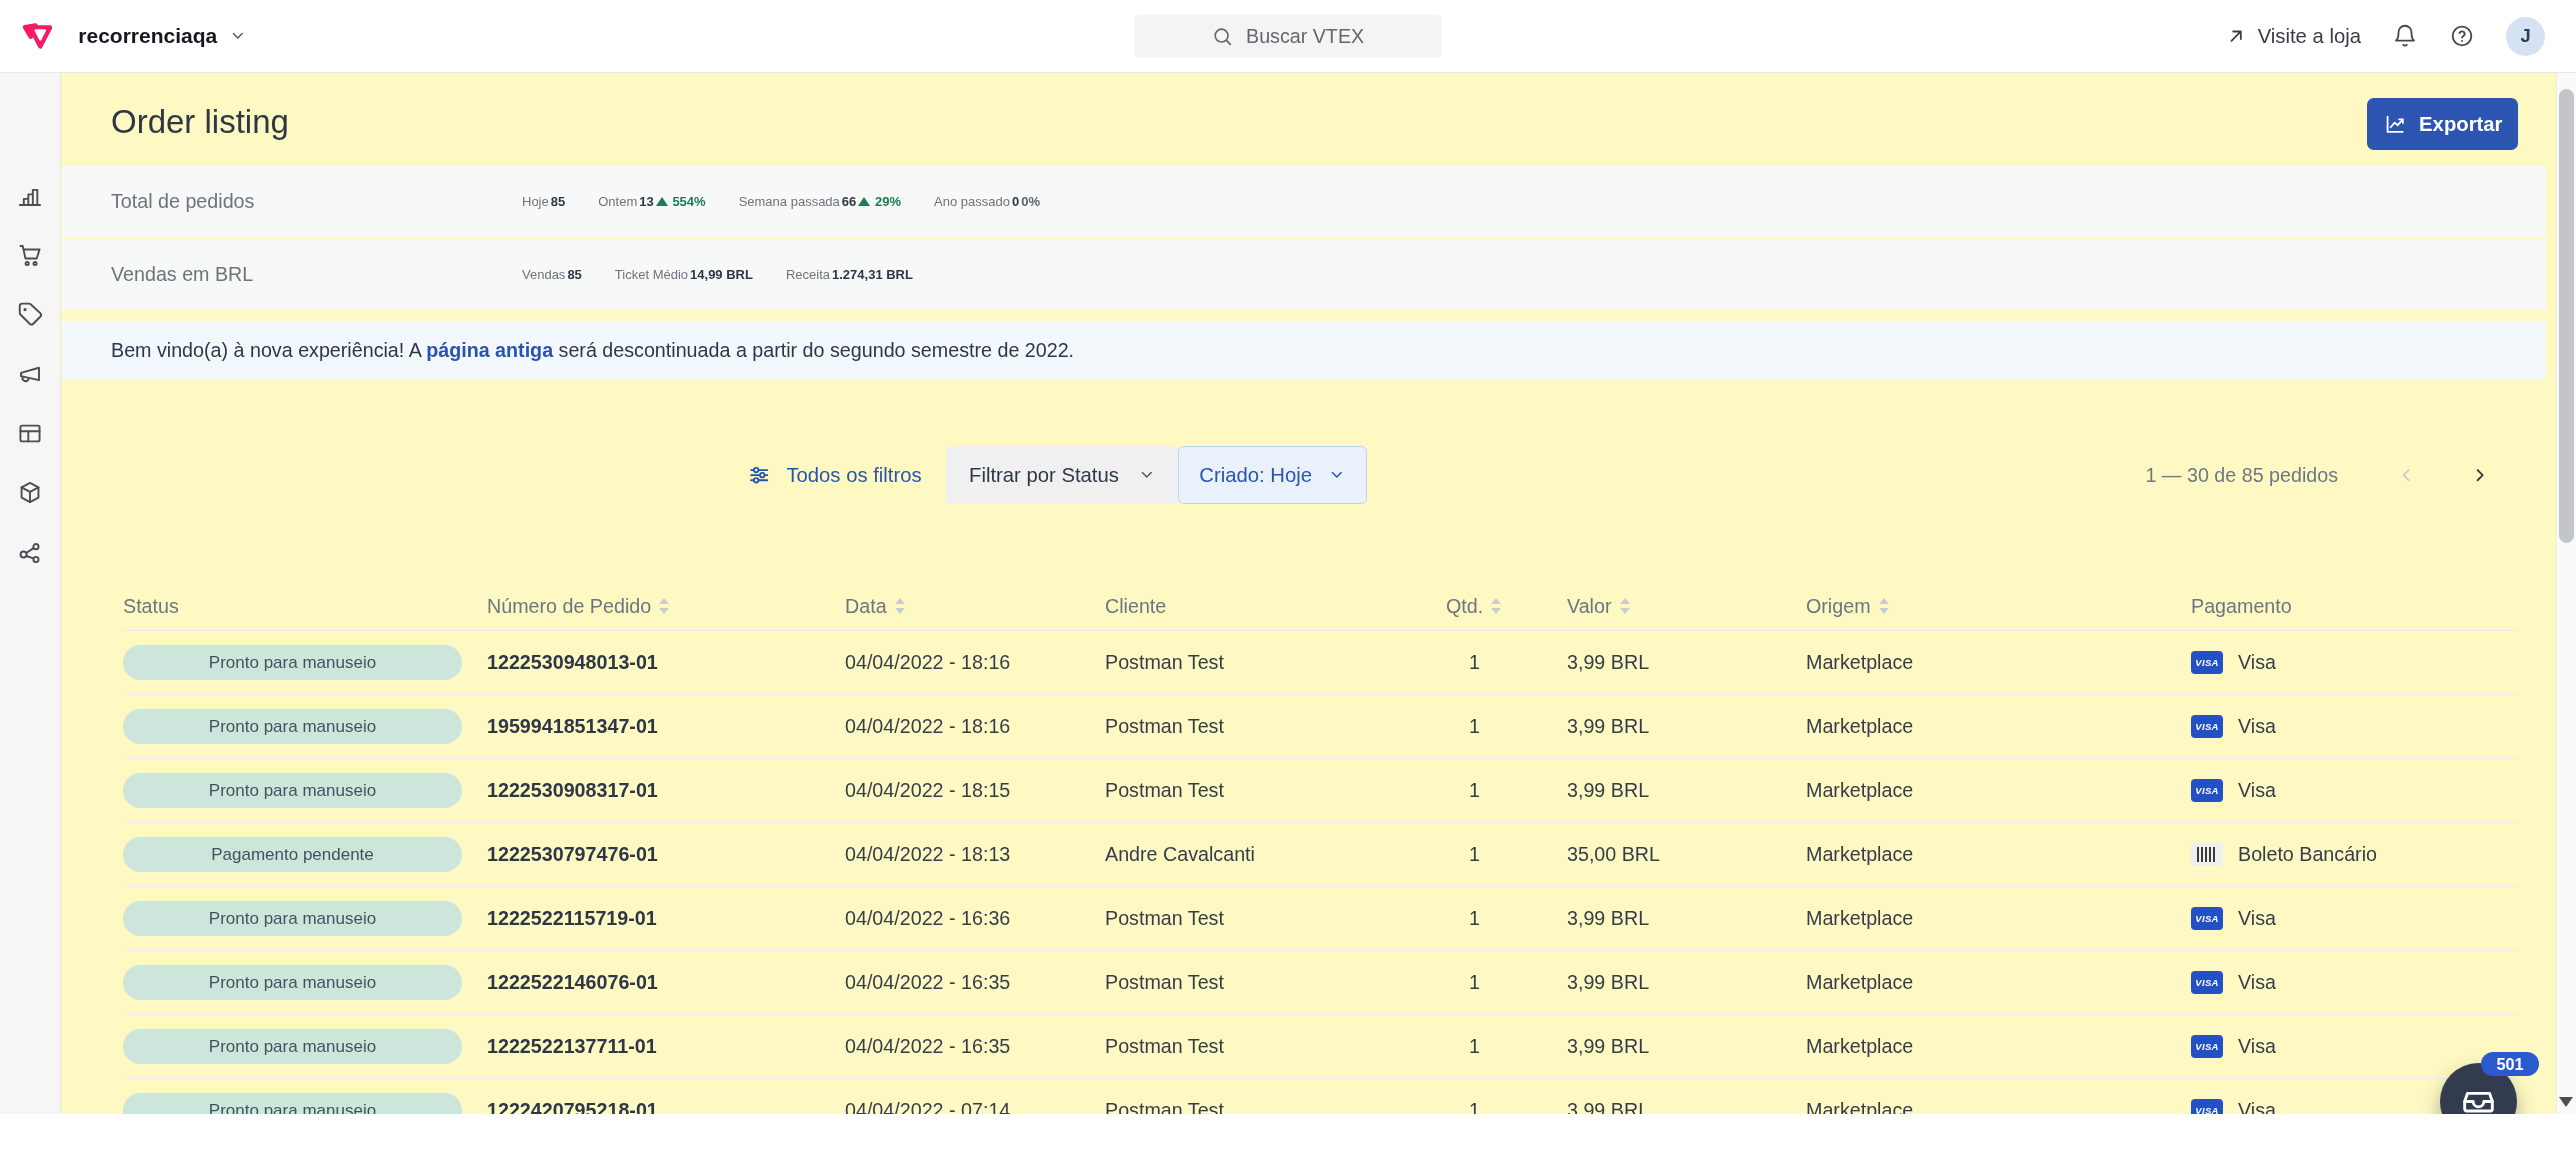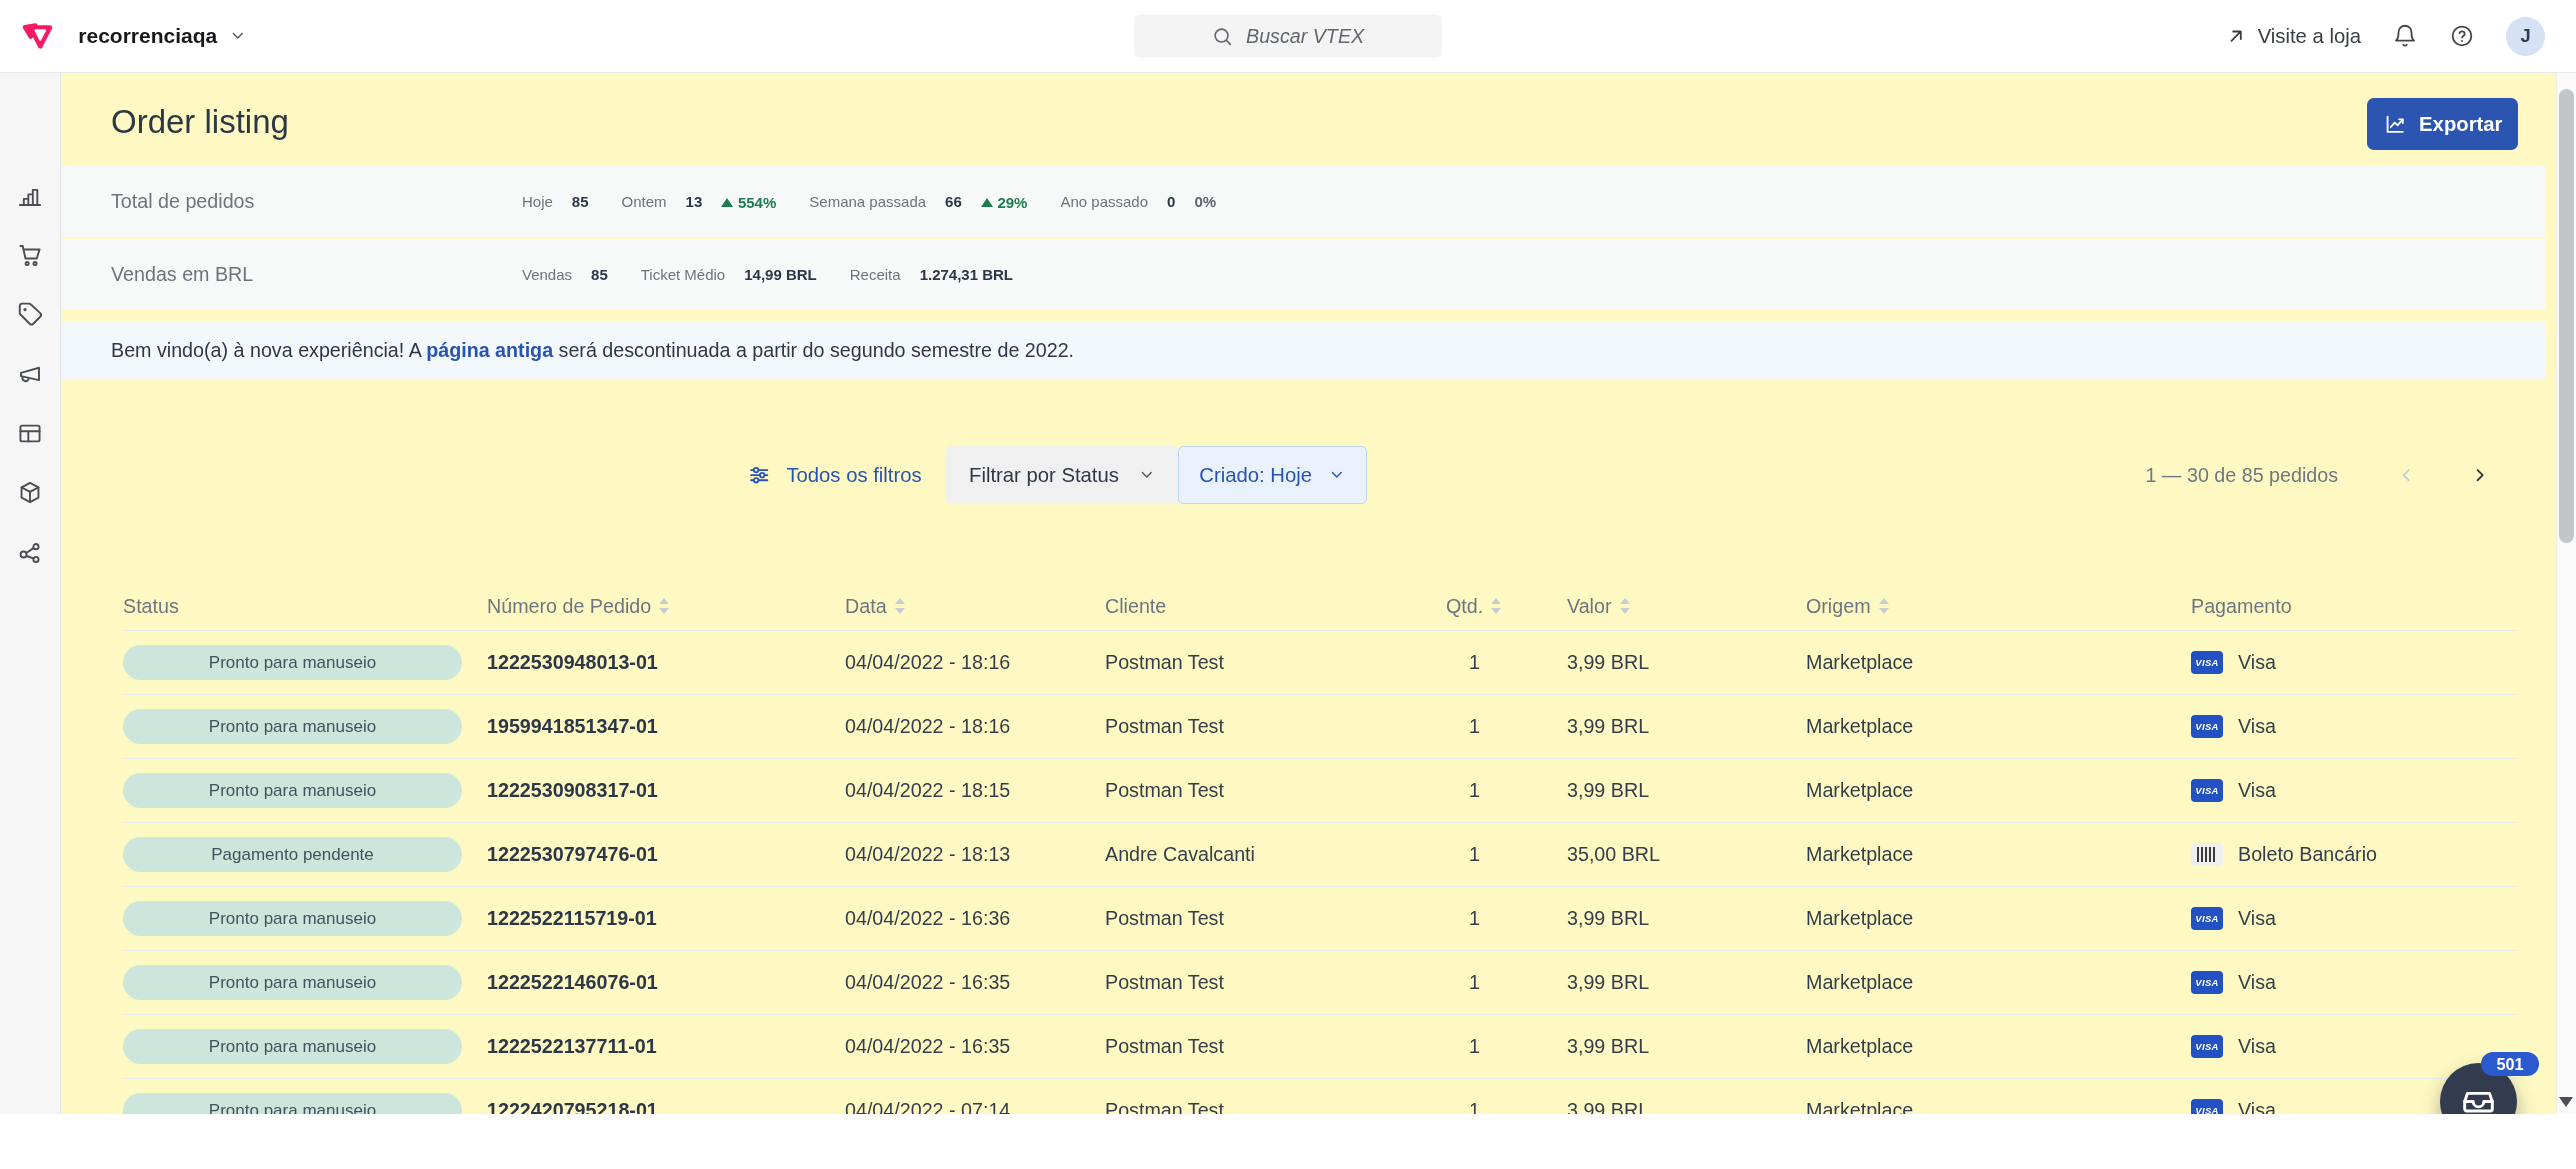--- a/index.html
+++ b/index.html
@@ -11,21 +11,21 @@
   
   .topbar { position: absolute; left: 0; top: 0; width: 2576px; height: 73px; background: #fff;
             border-bottom: 1.4px solid #e5e7e9; display: flex; align-items: center; padding: 0 31px 0 20.3px; z-index: 30; }
   .logo { width: 35px; height: 33px; }
   .account { display: flex; align-items: center; gap: 12.2px; margin-left: 23px;
              font-size: 21px; font-weight: 600; color: #16181d; cursor: pointer; }
   .account .chev { color: #54585e; }
   .tb-search { position: absolute; left: 50%; top: 50%; transform: translate(-50%,-50%);
                width: 307px; height: 43px; border-radius: 5.4px; background: #f4f4f5;
                display: flex; align-items: center; justify-content: center; gap: 12.2px;
-               color: #63676c; font-size: 19.7px; cursor: pointer; font-style: italic; }
+               color: #63676c; font-size: 19.7px; cursor: pointer; }
   .tb-right { margin-left: auto; display: flex; align-items: center; gap: 31px; color: #43474d; }
   .visit { display: flex; align-items: center; gap: 11px; font-size: 20.3px; color: #383d44; cursor: pointer; }
   .icon-btn { cursor: pointer; color: #43474d; }
   .avatar { width: 39px; height: 39px; border-radius: 50%; background: #d5e2f3; color: #2c3e57;
             font-size: 18.3px; font-weight: 600; display: flex; align-items: center; justify-content: center; cursor: pointer; }
 
   
   .sidebar { position: absolute; left: 0; top: 73px; bottom: 0; width: 61px; background: #f6f6f7;
              border-right: 1.4px solid #e5e7e9; z-index: 20; }
   .s-icon { position: absolute; left: 50%; transform: translateX(-50%); color: #4b4e53; cursor: pointer; }
@@ -33,21 +33,21 @@
   
   .page-title { position: absolute; left: 111px; top: 103px; font-size: 33px; font-weight: 500; color: #2d3844; }
   .export-btn { position: absolute; left: 2367px; top: 98px; width: 151px; height: 52px; background: #2b55b0;
                 border-radius: 6.8px; color: #fff; display: flex; align-items: center; justify-content: center;
                 gap: 12.2px; font-size: 20.3px; font-weight: 600; cursor: pointer; }
 
   
   .stats { position: absolute; left: 62px; top: 166px; width: 2484px; }
   .stat-row { height: 71px; background: #f7f8f8; display: flex; align-items: center; padding-left: 49px; margin-bottom: 2px; }
   .stat-label { width: 411px; font-size: 19.7px; color: #6e747c; }
-  .metric { display: flex; align-items: baseline; gap: 19px; margin-right: 33px; font-size: 15px; white-space: nowrap; }
+  .metric { display: flex; align-items: baseline; gap: 2px; margin-right: 33px; font-size: 13px; white-space: nowrap; }
   .m-label { color: #6e747c; }
   .m-value { color: #2e3748; font-weight: 700; }
   .delta { display: inline-flex; align-items: center; gap: 4.7px; color: #1d7c50; font-weight: 600; }
   .tri-up { width: 0; height: 0; border-left: 6.8px solid transparent; border-right: 6.8px solid transparent;
             border-bottom: 9.5px solid #1d7c50; display: inline-block; }
   .delta-flat { color: #5d646d; font-weight: 600; }
 
   
   .banner { position: absolute; left: 62px; top: 321px; width: 2484px; height: 58px; background: #f3f8fd;
             display: flex; align-items: center; padding-left: 49px; font-size: 19.7px; color: #2e3748; white-space: pre; }

